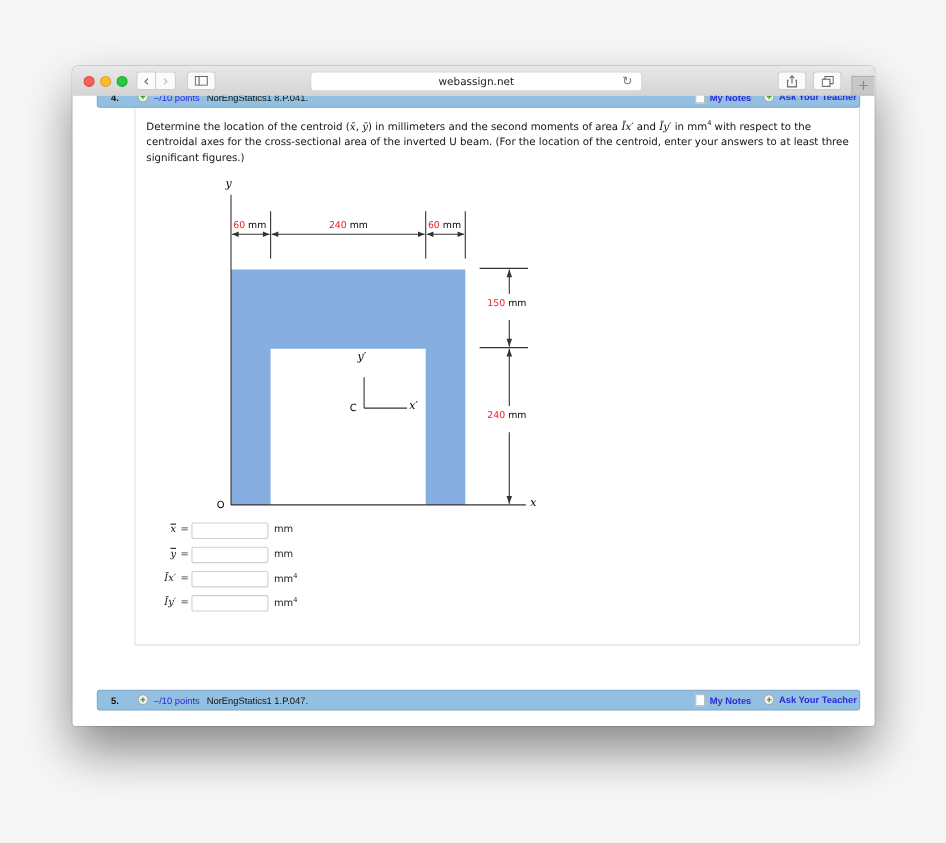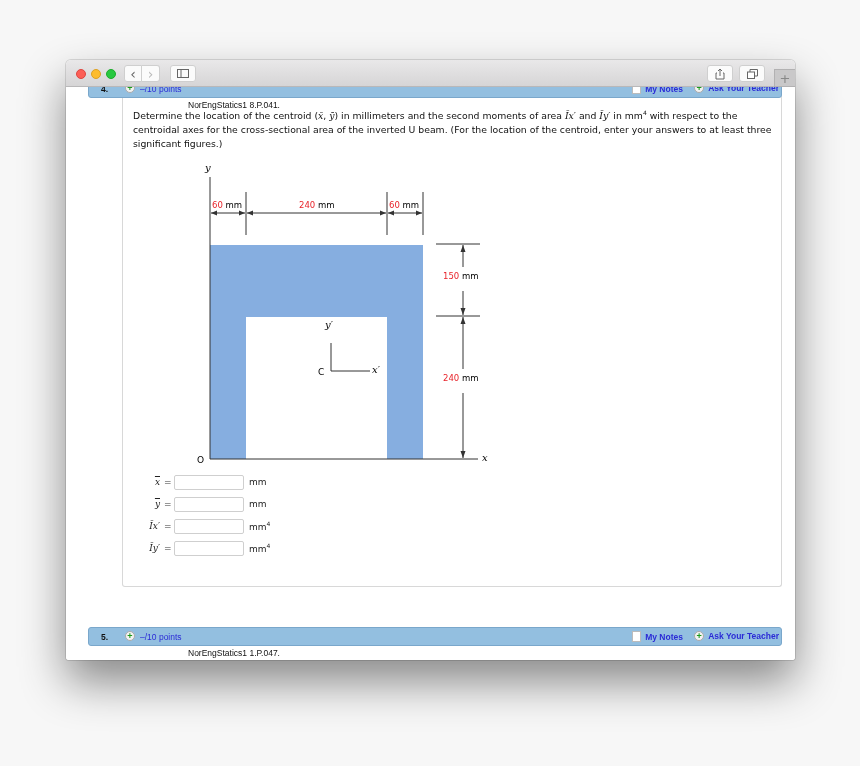--- a/index.html
+++ b/index.html
@@ -46,21 +46,21 @@
     position: absolute; left: 22px; width: 694px; height: 19px;
     background: #93bfe0; border: 1px solid #7aa7cb; border-radius: 3px;
     font-size: 8.5px; font-family: "Liberation Sans", sans-serif;
   }
   .qhead .qnum { position: absolute; left: 12px; top: 4px; font-weight: bold; color: #111; }
   .qhead .plus {
     position: absolute; left: 36px; top: 3px; width: 10px; height: 10px; border-radius: 50%;
     background: #f2f2f2; border: 1px solid #aaa; color: #1a9a1a; font-size: 9px; line-height: 8px; text-align: center; font-weight: bold;
   }
   .qhead .points { position: absolute; left: 51px; top: 4px; color: #2b2bd6; font-weight: normal; }
-  .qhead .source { position: absolute; left: 99px; top: 20px; color: #111; }
+  .qhead .source { position: absolute; left: 99px; top: 4px; color: #111; }
   .qhead .notes { position: absolute; right: 98px; top: 3px; color: #2b2bd6; font-weight: bold; display: flex; align-items: center; gap: 4px; }
   .note-icon { width: 9px; height: 11px; background: #fff; border: 1px solid #bbb; }
   .qhead .ask { position: absolute; right: 2px; top: 3px; color: #2b2bd6; font-weight: bold; display: flex; align-items: center; gap: 4px; }
   .ask .plus2 {
     width: 10px; height: 10px; border-radius: 50%; background: #f2f2f2; border: 1px solid #aaa;
     color: #1a9a1a; font-size: 9px; line-height: 8px; text-align: center; font-weight: bold;
   }
 
   .qbox {
     position: absolute; left: 56px; top: 0; width: 660px; height: 500px;
@@ -99,20 +99,24 @@
     <div class="tbtn nav-fwd">
       <span style="font-size:14px;color:#bbb;line-height:10px;">›</span>
     </div>
     <div class="tbtn sidebar-btn">
       <svg width="12" height="9" viewBox="0 0 12 9">
           <rect x="0.5" y="0.5" width="11" height="8" fill="none" stroke="#666"></rect>
           <line x1="4" y1="0.5" x2="4" y2="8.5" stroke="#666"></line>
         </svg>
     </div>
 
+    <div class="url-bar">
+      <span>webassign.net</span>
+      <span class="reload">↻</span>
+    </div>
 
     <div class="tbtn share-btn">
       <svg width="10" height="12" viewBox="0 0 10 12">
           <path d="M2 5 H1 V11 H9 V5 H8" fill="none" stroke="#666"></path>
           <line x1="5" y1="1" x2="5" y2="8" stroke="#666"></line>
           <path d="M3 3 L5 1 L7 3" fill="none" stroke="#666"></path>
         </svg>
     </div>
     <div class="tbtn tabs-btn">
       <svg width="11" height="10" viewBox="0 0 11 10">

